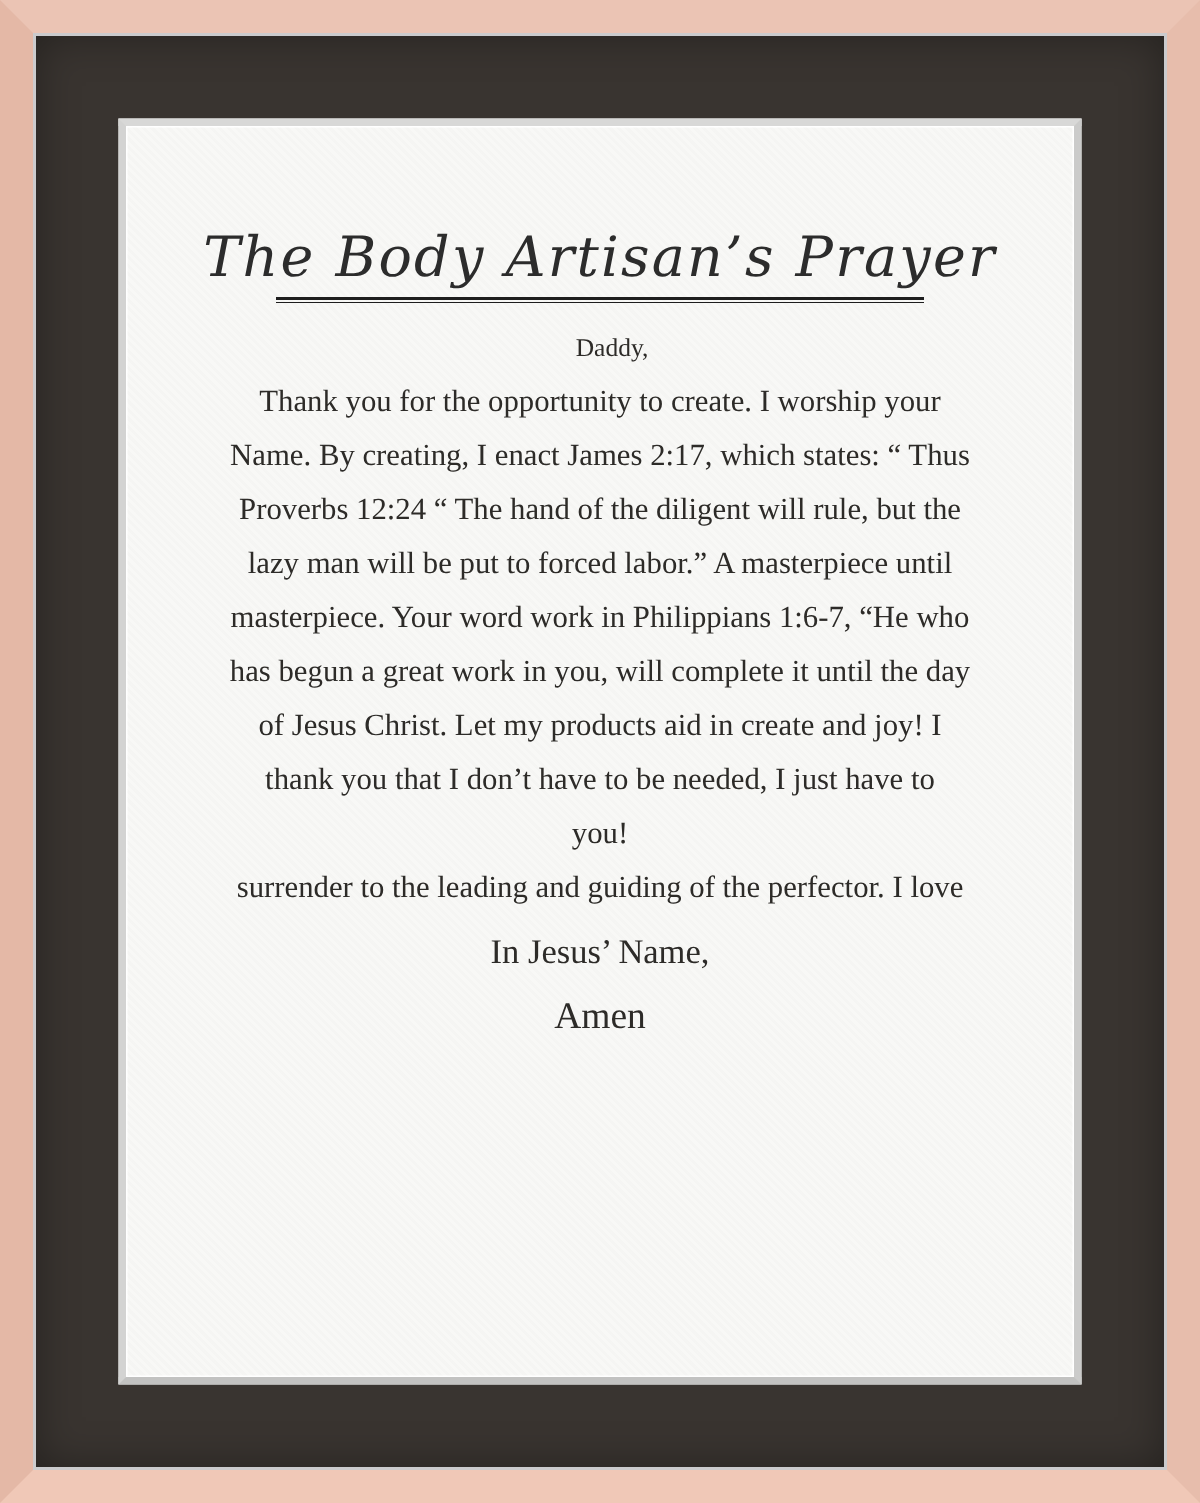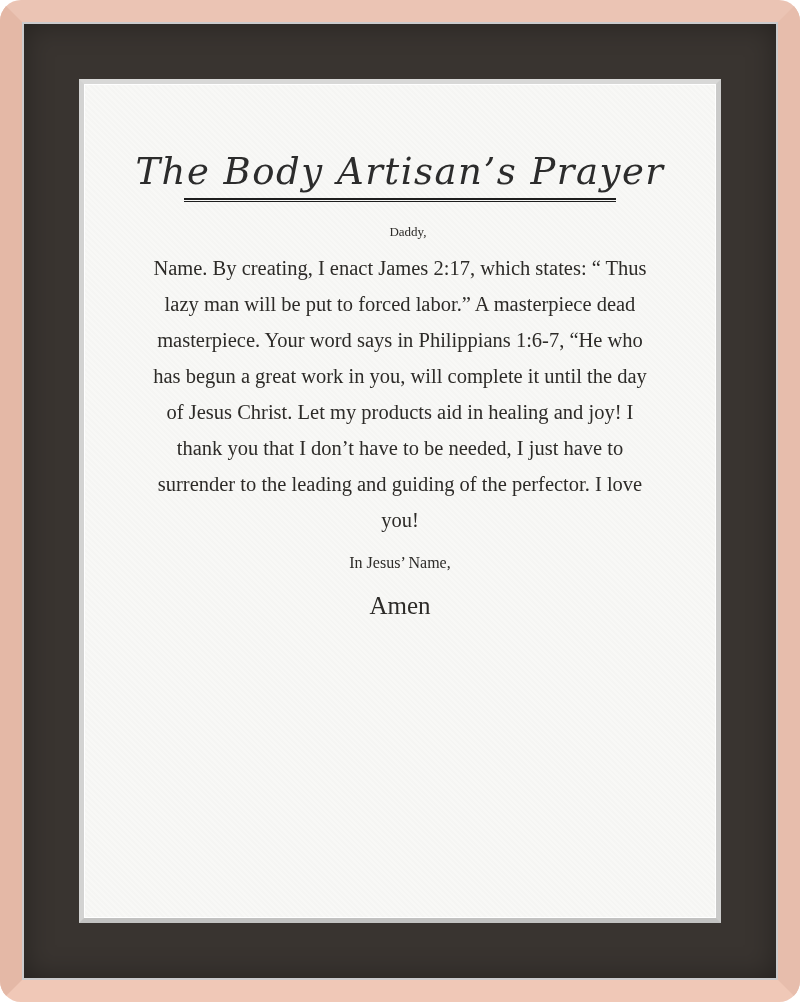--- a/index.html
+++ b/index.html
@@ -18,21 +18,20 @@
   .frame {
     position: absolute;
     inset: 0;
     box-sizing: border-box;
     border-style: solid;
     border-width: 22px;
     border-top-color: var(--frame_top, #ebc4b4);
     border-left-color: var(--frame_left, #e4b8a6);
     border-right-color: var(--frame_right, #e7bdac);
     border-bottom-color: var(--frame_bottom, #f0c8b7);
-    border-radius: 21px;
   }
   
   .lip {
     width: 100%;
     height: 100%;
     box-sizing: border-box;
     border: 2px solid var(--lip_silver, #cbcbcd);
   }
   
   .mat {
@@ -81,32 +80,32 @@
     width: 432px;
     height: 4px;
     margin: 2px auto 0 auto;
     background: linear-gradient(to bottom,
       #1e1e1e 0px, #1e1e1e 2px,
       rgba(30,30,30,0) 2px, rgba(30,30,30,0) 3px,
       #1e1e1e 3px, #1e1e1e 4px);
   }
   .salutation {
     margin-top: 12px;
-    font-size: 13px;
+    font-size: 17px;
     line-height: 36px;
     padding-left: 16px;
   }
   .body-line {
     font-size: 20.5px;
     line-height: 36px;
     white-space: nowrap;
   }
   .closing {
     margin-top: 7px;
-    font-size: 16px;
+    font-size: 23px;
     line-height: 36px;
   }
   .signoff {
     margin-top: 7px;
     font-size: 25px;
     line-height: 36px;
   }
 </style>
 </head>
 <body>
@@ -118,28 +117,30 @@
         <div class="paper">
           <div class="content">
 
             <div class="title">The Body Artisan’s Prayer</div>
 
             <div class="rule"></div>
 
             <div class="salutation">Daddy,</div>
 
             <div>
+              <div class="body-line">Thank you for the opportunity to create. I worship your</div>
               <div class="body-line">Name. By creating, I enact James 2:17, which states: “ Thus</div>
-              <div class="body-line">lazy man will be put to forced labor.” A masterpiece dead</div>
-              <div class="body-line">masterpiece. Your word says in Philippians 1:6-7, “He who</div>
+              <div class="body-line">Proverbs 12:24 “ The hand of the diligent will rule, but the</div>
+              <div class="body-line">lazy man will be put to forced labor.” A masterpiece until</div>
+              <div class="body-line">masterpiece. Your word work in Philippians 1:6-7, “He who</div>
               <div class="body-line">has begun a great work in you, will complete it until the day</div>
-              <div class="body-line">of Jesus Christ. Let my products aid in healing and joy! I</div>
+              <div class="body-line">of Jesus Christ. Let my products aid in create and joy! I</div>
               <div class="body-line">thank you that I don’t have to be needed, I just have to</div>
+              <div class="body-line">you!</div>
               <div class="body-line">surrender to the leading and guiding of the perfector. I love</div>
-              <div class="body-line">you!</div>
             </div>
 
             <div class="closing">In Jesus’ Name,</div>
 
             <div class="signoff">Amen</div>
 
           </div>
         </div>
       </div>
     </div>

